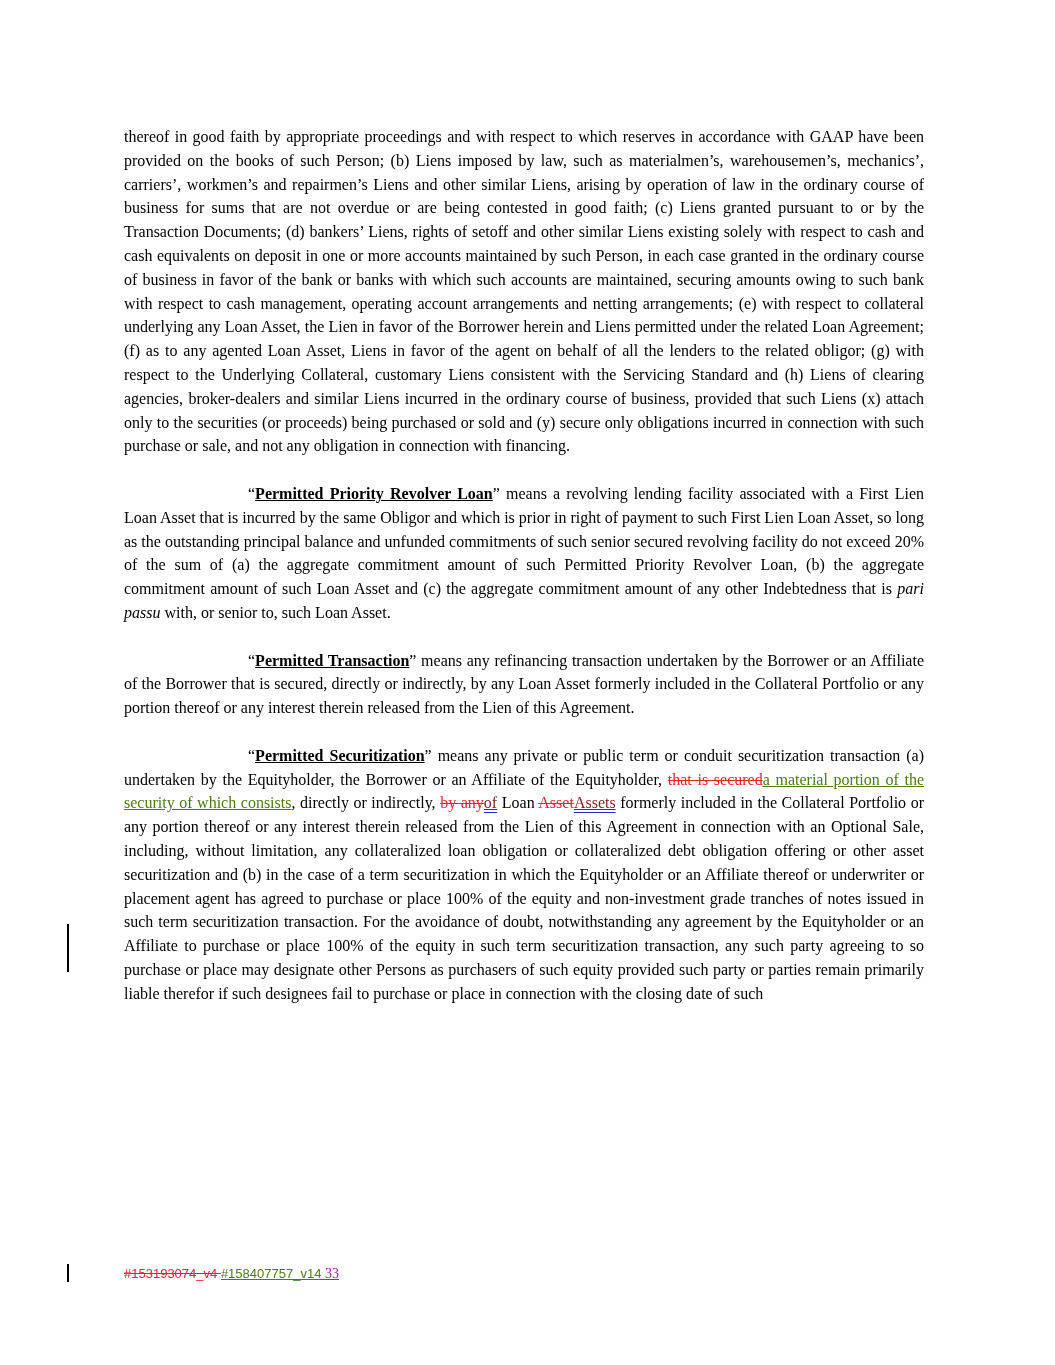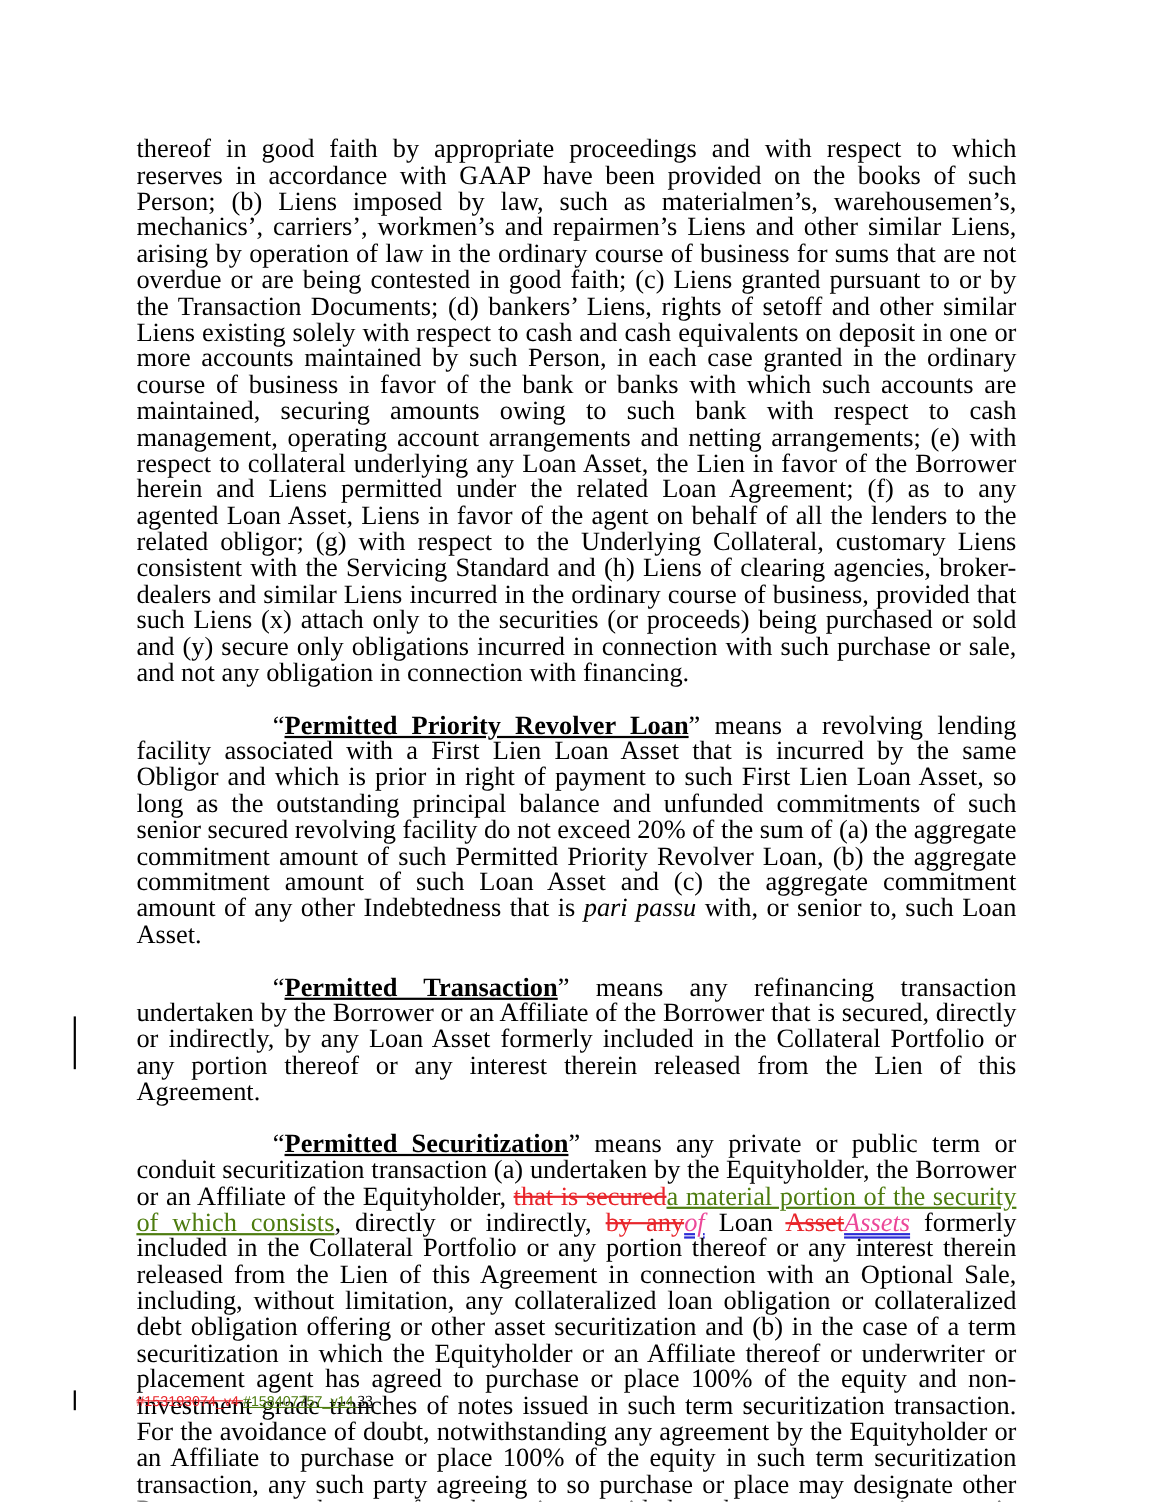--- a/index.html
+++ b/index.html
@@ -1,29 +1,29 @@
 <!DOCTYPE html>
 <html><head>
 <meta charset="utf-8">
 <style>
   html, body { margin: 0; padding: 0; background: #ffffff; }
   body { width: 1055px; height: 1365px; position: relative; overflow: hidden;
          font-family: "Liberation Serif", "DejaVu Serif", serif; color: #000; }
   .page { position: absolute; left: 124px; top: 125px; width: 800px; }
-  .para { font-size: 24px; line-height: 23.8px; text-align: justify; margin: 0 0 23.8px 0; }
+  .para { font-size: 16px; line-height: 23.8px; text-align: justify; margin: 0 0 23.8px 0; }
   .indent { text-indent: 124px; }
   .u { text-decoration: underline; font-weight: bold; }
   .i { font-style: italic; }
   .del { color: #e8252b; text-decoration: line-through; }
-  .ins { color: #ec4899; text-decoration: underline double; text-decoration-color: #2b2bd6; font-style: italic; }
+  .ins { color: #7f1d1d; text-decoration: underline double; text-decoration-color: #2b2bd6; }
   .ins-s { color: #4d7c0f; text-decoration: underline; }
   .bar { position: absolute; left: 67px; width: 2px; background: #000; }
   .footer { position: absolute; left: 124px; top: 1266px; font-size: 13px;
             font-family: "Liberation Sans", sans-serif; }
-  .footer .pg { font-family: "Liberation Serif", serif; font-size: 14px; color:#000000;text-decoration:underline; }
+  .footer .pg { font-family: "Liberation Serif", serif; font-size: 14px; color:#a21caf;text-decoration:underline; }
 </style>
 </head>
 <body>
 
 <div class="bar" style="top:924px;height:48px;"></div>
 <div class="bar" style="top:1264px;height:18px;"></div>
 
 <div class="page">
   <p class="para">thereof in good faith by appropriate proceedings and with respect to which reserves in accordance with GAAP have been provided on the books of such Person; (b) Liens imposed by law, such as materialmen’s, warehousemen’s, mechanics’, carriers’, workmen’s and repairmen’s Liens and other similar Liens, arising by operation of law in the ordinary course of business for sums that are not overdue or are being contested in good faith; (c) Liens granted pursuant to or by the Transaction Documents; (d) bankers’ Liens, rights of setoff and other similar Liens existing solely with respect to cash and cash equivalents on deposit in one or more accounts maintained by such Person, in each case granted in the ordinary course of business in favor of the bank or banks with which such accounts are maintained, securing amounts owing to such bank with respect to cash management, operating account arrangements and netting arrangements; (e) with respect to collateral underlying any Loan Asset, the Lien in favor of the Borrower herein and Liens permitted under the related Loan Agreement; (f) as to any agented Loan Asset, Liens in favor of the agent on behalf of all the lenders to the related obligor; (g) with respect to the Underlying Collateral, customary Liens consistent with the Servicing Standard and (h) Liens of clearing agencies, broker-dealers and similar Liens incurred in the ordinary course of business, provided that such Liens (x) attach only to the securities (or proceeds) being purchased or sold and (y) secure only obligations incurred in connection with such purchase or sale, and not any obligation in connection with financing.</p>
 

